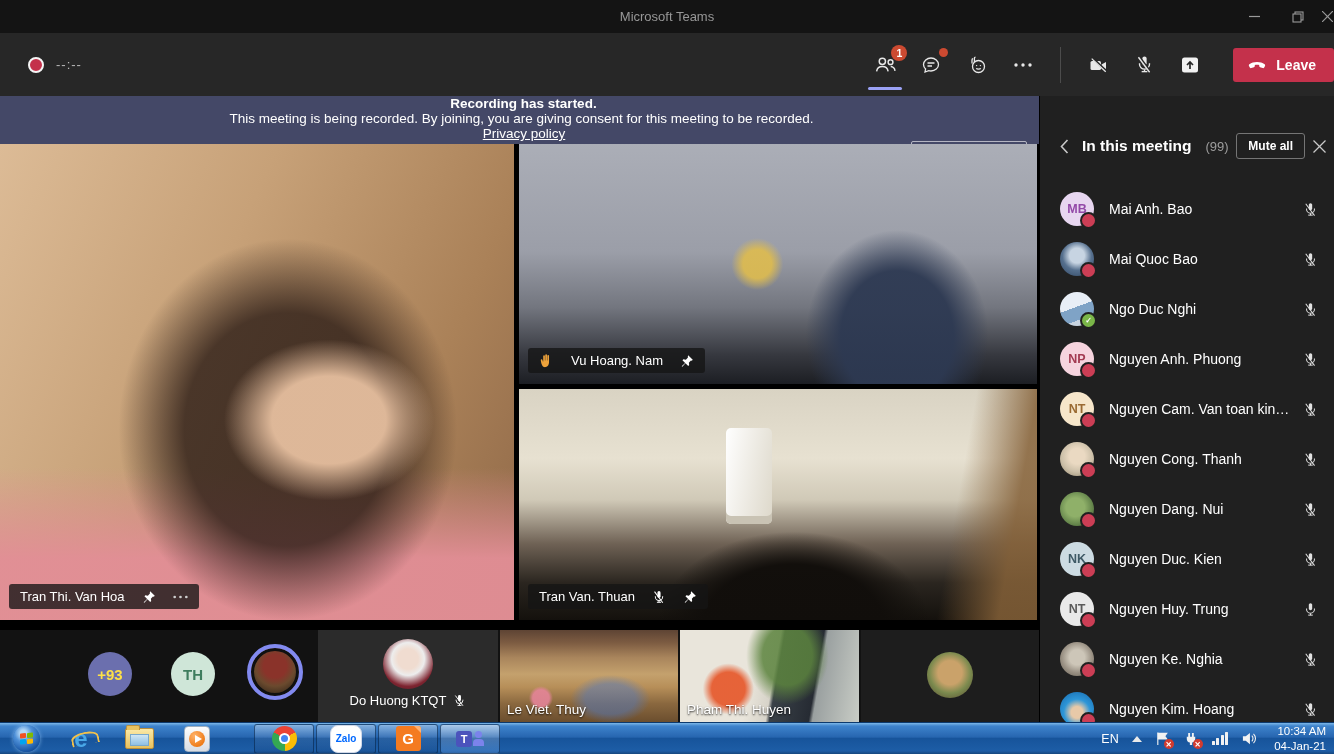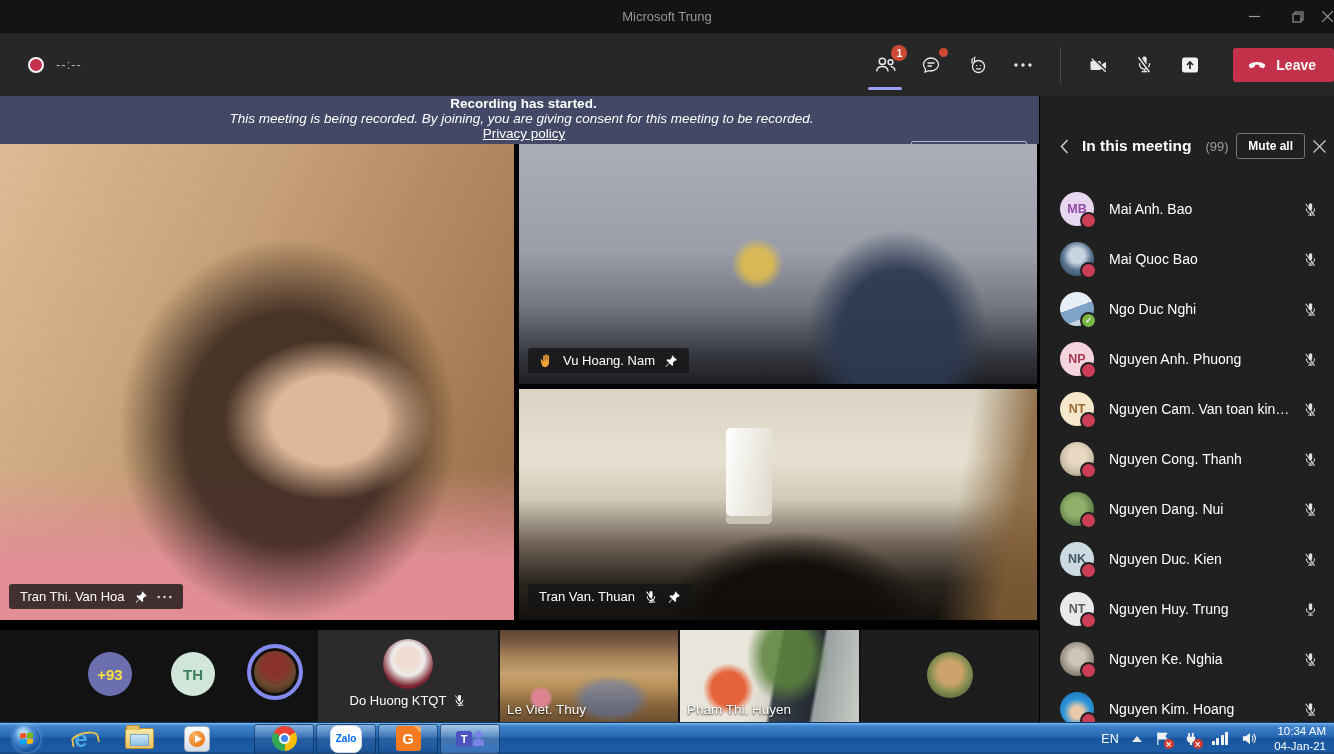--- a/index.html
+++ b/index.html
@@ -29,21 +29,21 @@
   .dotbadge{position:absolute;top:5px;right:6px;width:9px;height:9px;border-radius:50%;background:#cc4a31;}
   .tbdivider{width:1px;height:36px;background:#4c4c4c;margin:0 14px;}
   .leavebtn{height:34px;margin-left:20px;background:#c4314b;color:#fff;border:none;border-radius:3px;
             font-size:14px;font-weight:bold;display:flex;align-items:center;gap:9px;padding:0 18px 0 14px;
             font-family:"Liberation Sans",sans-serif;cursor:pointer;}
 
   
   .banner{position:absolute;left:0;top:96px;width:1039px;height:48px;background:#444867;color:#fff;
           display:flex;align-items:center;padding:0 12px 0 16px;box-sizing:border-box;font-size:13.5px;flex-direction:column;}
   .banner .bbold{font-weight:bold;margin:0 6px 0 10px;white-space:nowrap;}
-  .banner .btext{white-space:nowrap;font-style:italic;}
+  .banner .btext{white-space:nowrap;}
   .banner .blink{color:#fff;text-decoration:underline;margin-left:5px;white-space:nowrap;cursor:pointer;}
   .dismissbtn{margin-left:auto;background:transparent;color:#fff;border:1px solid rgba(255,255,255,.6);
               border-radius:2px;font-size:13px;font-weight:bold;padding:7px 32px;font-family:"Liberation Sans",sans-serif;cursor:pointer;}
 
   
   .stage{position:absolute;left:0;top:144px;width:1039px;height:478px;background:#000;}
   .vtile{position:absolute;overflow:hidden;}
   .tile-vanhoa{left:0;top:0;width:514px;height:476px;
     background:
       radial-gradient(ellipse 150px 115px at 64% 58%, rgba(238,198,165,.9) 0 38%, rgba(238,198,165,0) 70%),
@@ -55,21 +55,21 @@
       radial-gradient(ellipse 125px 145px at 73% 80%, rgba(45,57,82,.95) 0 45%, rgba(45,57,82,0) 73%),
       radial-gradient(circle 26px at 46% 50%, rgba(223,188,78,.9) 0 55%, rgba(223,188,78,0) 100%),
       linear-gradient(to bottom,#abaeb7 0%,#9b9ea8 45%,#73767f 68%,#36383f 88%,#1c1e23 100%);}
   .tile-thuan{left:519px;top:245px;width:518px;height:231px;
     background:
       radial-gradient(ellipse 175px 125px at 53% 104%, rgba(17,14,11,.98) 0 52%, rgba(17,14,11,0) 78%),
       linear-gradient(100deg, rgba(0,0,0,0) 82%, rgba(133,97,56,.85) 93%),
       linear-gradient(to bottom,#d9d3c3 0%,#e7e1d1 30%,#d0c9b7 48%,#6f6255 67%,#2a251f 84%,#14110d 100%);}
   .ac{position:absolute;left:40%;top:17%;width:46px;height:96px;border-radius:5px;
       background:linear-gradient(100deg,#ffffff,#ddd8ca);box-shadow:inset 0 -8px 0 #c9c3b4;}
-  .vlabel{position:absolute;left:9px;bottom:11px;display:flex;align-items:center;gap:9px;
+  .vlabel{position:absolute;left:9px;bottom:11px;display:flex;align-items:center;gap:17px;
           background:rgba(20,20,20,.78);color:#fff;font-size:13px;padding:5px 11px;border-radius:3px;white-space:nowrap;}
   .vlabel svg{display:block;}
 
   
   .filmstrip{position:absolute;left:0;top:630px;width:1039px;height:92px;background:#121212;}
   .pcircle{position:absolute;border-radius:50%;display:flex;align-items:center;justify-content:center;
            font-size:15px;font-weight:bold;}
   .c-overflow{left:88px;top:22px;width:44px;height:44px;background:#6b6fae;color:#fde047;}
   .c-initials{left:171px;top:22px;width:44px;height:44px;background:#cfe6d8;color:#3e7d5e;}
   .c-ring{left:247px;top:14px;width:48px;height:48px;border:4px solid #828af0;box-shadow:inset 0 0 0 3px #101010;
@@ -162,21 +162,21 @@
   .sigbars{display:flex;align-items:flex-end;gap:1.5px;}
   .sigbars i{width:3px;background:#f2f2f2;border-radius:.5px;}
   .clock{text-align:right;font-size:11.5px;line-height:1.25;padding-left:4px;}
 </style>
 </head>
 <body>
 
 <div id="app">
 
   <div class="titlebar">
-    <span class="wtitle">Microsoft Trung</span>
+    <span class="wtitle">Microsoft Teams</span>
     <div class="wincontrols">
       <div class="winbtn">
         <svg width="11" height="11" viewBox="0 0 11 11">
             <line x1="0" y1="5.5" x2="11" y2="5.5" stroke-width="1.2"></line>
           </svg>
       </div>
       <div class="winbtn">
         <svg width="12" height="12" viewBox="0 0 12 12" fill="none">
             <rect x="3" y="1" width="8" height="8" stroke-width="1.1"></rect>
             <rect x="1" y="3" width="8" height="8" fill="#141414" stroke-width="1.1"></rect>

